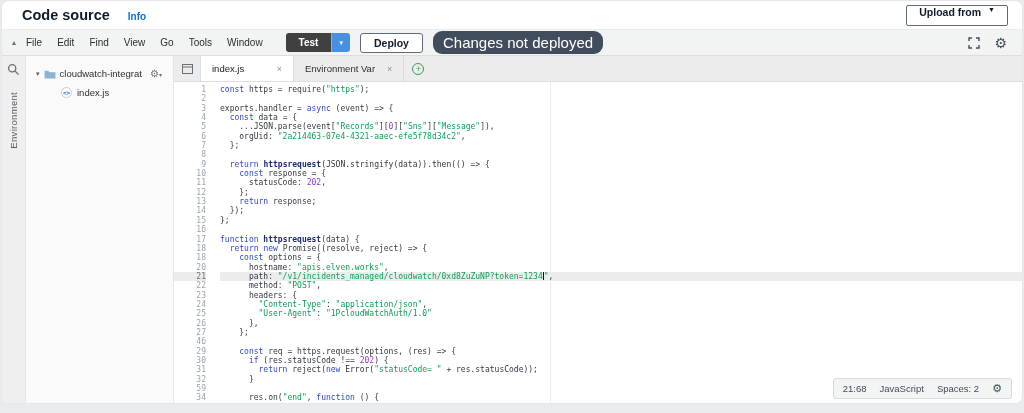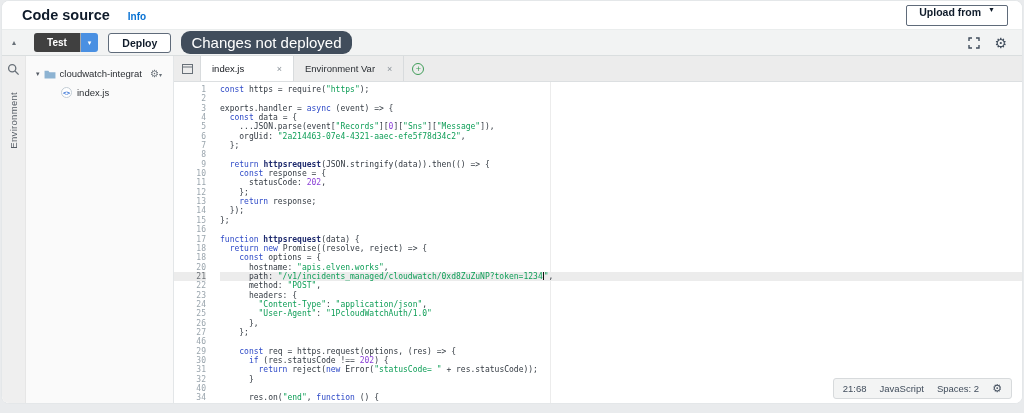--- a/index.html
+++ b/index.html
@@ -87,20 +87,29 @@
     <span class="title">Code source</span>
     <span class="info">Info</span>
     <button class="btn upload">
       <span>Upload from</span>
       <span class="caret">▼</span>
     </button>
   </div>
 
   <div class="menubar">
     <span class="collapse">▴</span>
+    <div class="menu-items">
+        <span class="menu-item">File</span>
+        <span class="menu-item">Edit</span>
+        <span class="menu-item">Find</span>
+        <span class="menu-item">View</span>
+        <span class="menu-item">Go</span>
+        <span class="menu-item">Tools</span>
+        <span class="menu-item">Window</span>
+      </div>
     <div class="test-split">
       <button class="test-main">Test</button>
       <button class="test-caret"><span>▾</span></button>
     </div>
     <button class="btn deploy">Deploy</button>
     <span class="badge">Changes not deployed</span>
     <div class="mb-right">
       <svg width="12" height="12" viewBox="0 0 12 12">
         <g stroke="#414d5c" stroke-width="1.4" fill="none">
           <path d="M1 4 V1 H4"></path>
@@ -191,21 +200,21 @@
             <div class="ln">23</div>
             <div class="ln">24</div>
             <div class="ln">25</div>
             <div class="ln">26</div>
             <div class="ln">27</div>
             <div class="ln">46</div>
             <div class="ln">29</div>
             <div class="ln">30</div>
             <div class="ln">31</div>
             <div class="ln">32</div>
-            <div class="ln">40</div>
+            <div class="ln">59</div>
             <div class="ln">34</div>
             <div class="ln">35</div>
           </div>
         <div class="code"><div class="line"><span class="tok-k">const</span> https = require(<span class="tok-s">"https"</span>);</div><div class="line"></div><div class="line">exports.handler = <span class="tok-k">async</span> (event) =&gt; {</div><div class="line">  <span class="tok-k">const</span> data = {</div><div class="line">    ...JSON.parse(event[<span class="tok-s">"Records"</span>][<span class="tok-n">0</span>][<span class="tok-s">"Sns"</span>][<span class="tok-s">"Message"</span>]),</div><div class="line">    orgUid: <span class="tok-s">"2a214463-07e4-4321-aaec-efe5f78d34c2"</span>,</div><div class="line">  };</div><div class="line"></div><div class="line">  <span class="tok-k">return</span> <span class="tok-f">httpsrequest</span>(JSON.stringify(data)).then(() =&gt; {</div><div class="line">    <span class="tok-k">const</span> response = {</div><div class="line">      statusCode: <span class="tok-n">202</span>,</div><div class="line">    };</div><div class="line">    <span class="tok-k">return</span> response;</div><div class="line">  });</div><div class="line">};</div><div class="line"></div><div class="line"><span class="tok-k">function</span> <span class="tok-f">httpsrequest</span>(data) {</div><div class="line">  <span class="tok-k">return</span> <span class="tok-k">new</span> Promise((resolve, reject) =&gt; {</div><div class="line">    <span class="tok-k">const</span> options = {</div><div class="line">      hostname: <span class="tok-s">"apis.elven.works"</span>,</div><div class="line active">      path: <span class="tok-s">"/v1/incidents_managed/cloudwatch/0xd8ZuZuNP?token=1234<span class="cursor"></span>"</span>,</div><div class="line">      method: <span class="tok-s">"POST"</span>,</div><div class="line">      headers: {</div><div class="line">        <span class="tok-s">"Content-Type"</span>: <span class="tok-s">"application/json"</span>,</div><div class="line">        <span class="tok-s">"User-Agent"</span>: <span class="tok-s">"1PcloudWatchAuth/1.0"</span></div><div class="line">      },</div><div class="line">    };</div><div class="line"></div><div class="line">    <span class="tok-k">const</span> req = https.request(options, (res) =&gt; {</div><div class="line">      <span class="tok-k">if</span> (res.statusCode !== <span class="tok-n">202</span>) {</div><div class="line">        <span class="tok-k">return</span> reject(<span class="tok-k">new</span> Error(<span class="tok-s">"statusCode= "</span> + res.statusCode));</div><div class="line">      }</div><div class="line"></div><div class="line">      res.on(<span class="tok-s">"end"</span>, <span class="tok-k">function</span> () {</div><div class="line">        resolve();</div></div>
       </div>
       <div class="statuspill">
         <span>21:68</span>
         <span>JavaScript</span>
         <span>Spaces: 2</span>
         <span class="pill-gear">⚙</span>

